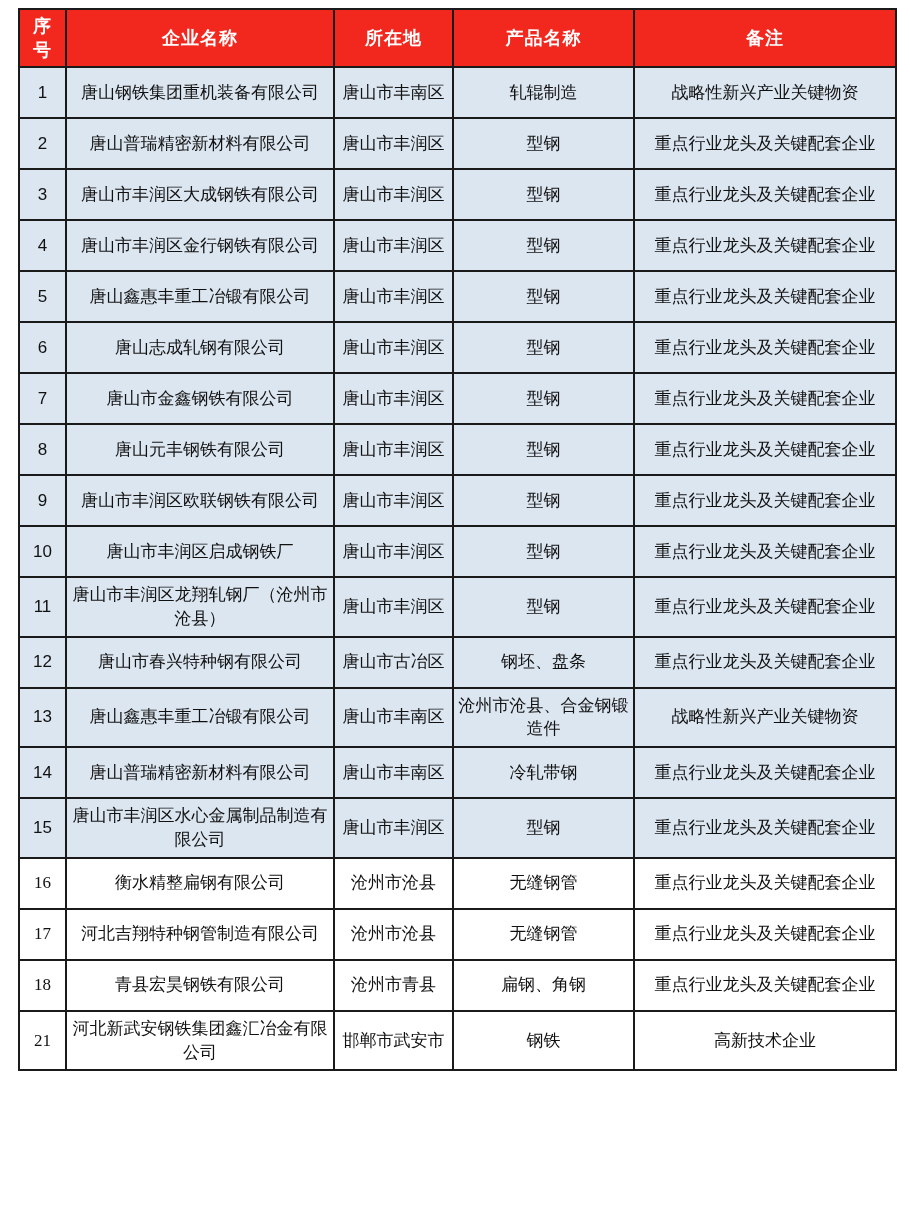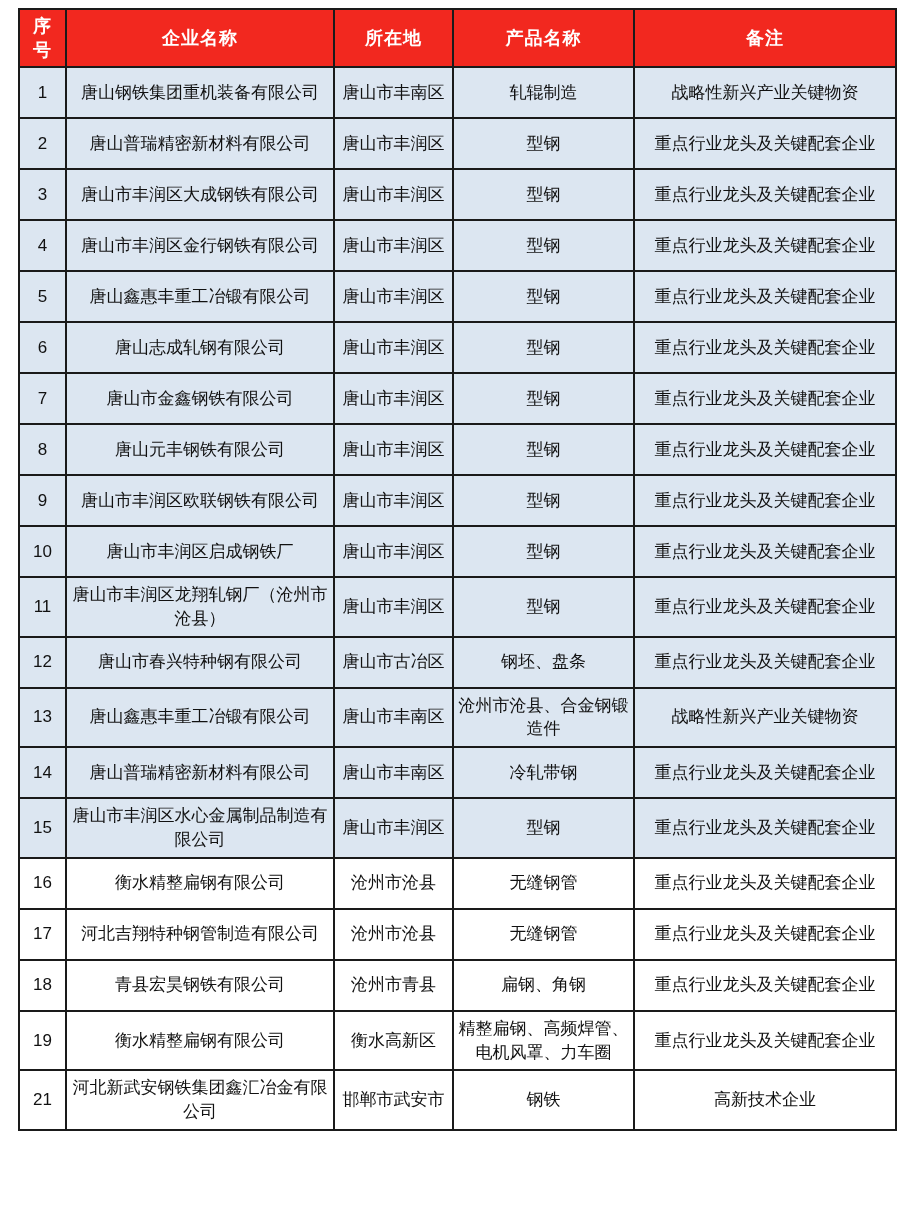--- a/index.html
+++ b/index.html
@@ -51,21 +51,21 @@
     font-size: 17px;
     color: var(--body-text);
     text-align: center;
     vertical-align: middle;
     padding: 5px 4px;
     line-height: 1.4;
     word-break: break-all;
   }
   tr.body-row { height: 51px; }
   tr.hl  td { background: var(--hl-bg); }
-  tr.plain td { background: var(--plain-bg); }
+  tr.plain td { background: var(--plain-bg); font-family: Liberation Serif, serif; }
 </style>
 </head>
 <body>
 
 <div class="page">
   <table class="enterprise-table">
     <colgroup>
       <col class="col-index">
       <col class="col-company">
       <col class="col-location">
@@ -202,27 +202,20 @@
           <td>重点行业龙头及关键配套企业</td>
         </tr>
         <tr class="body-row plain">
           <td>18</td>
           <td>青县宏昊钢铁有限公司</td>
           <td>沧州市青县</td>
           <td>扁钢、角钢</td>
           <td>重点行业龙头及关键配套企业</td>
         </tr>
         <tr class="body-row plain">
-          <td>19</td>
-          <td>衡水精整扁钢有限公司</td>
-          <td>衡水高新区</td>
-          <td>精整扁钢、高频焊管、电机风罩、力车圈</td>
-          <td>重点行业龙头及关键配套企业</td>
-        </tr>
-        <tr class="body-row plain">
           <td>21</td>
           <td>河北新武安钢铁集团鑫汇冶金有限公司</td>
           <td>邯郸市武安市</td>
           <td>钢铁</td>
           <td>高新技术企业</td>
         </tr>
       </tbody>
   </table>
 </div>
 

